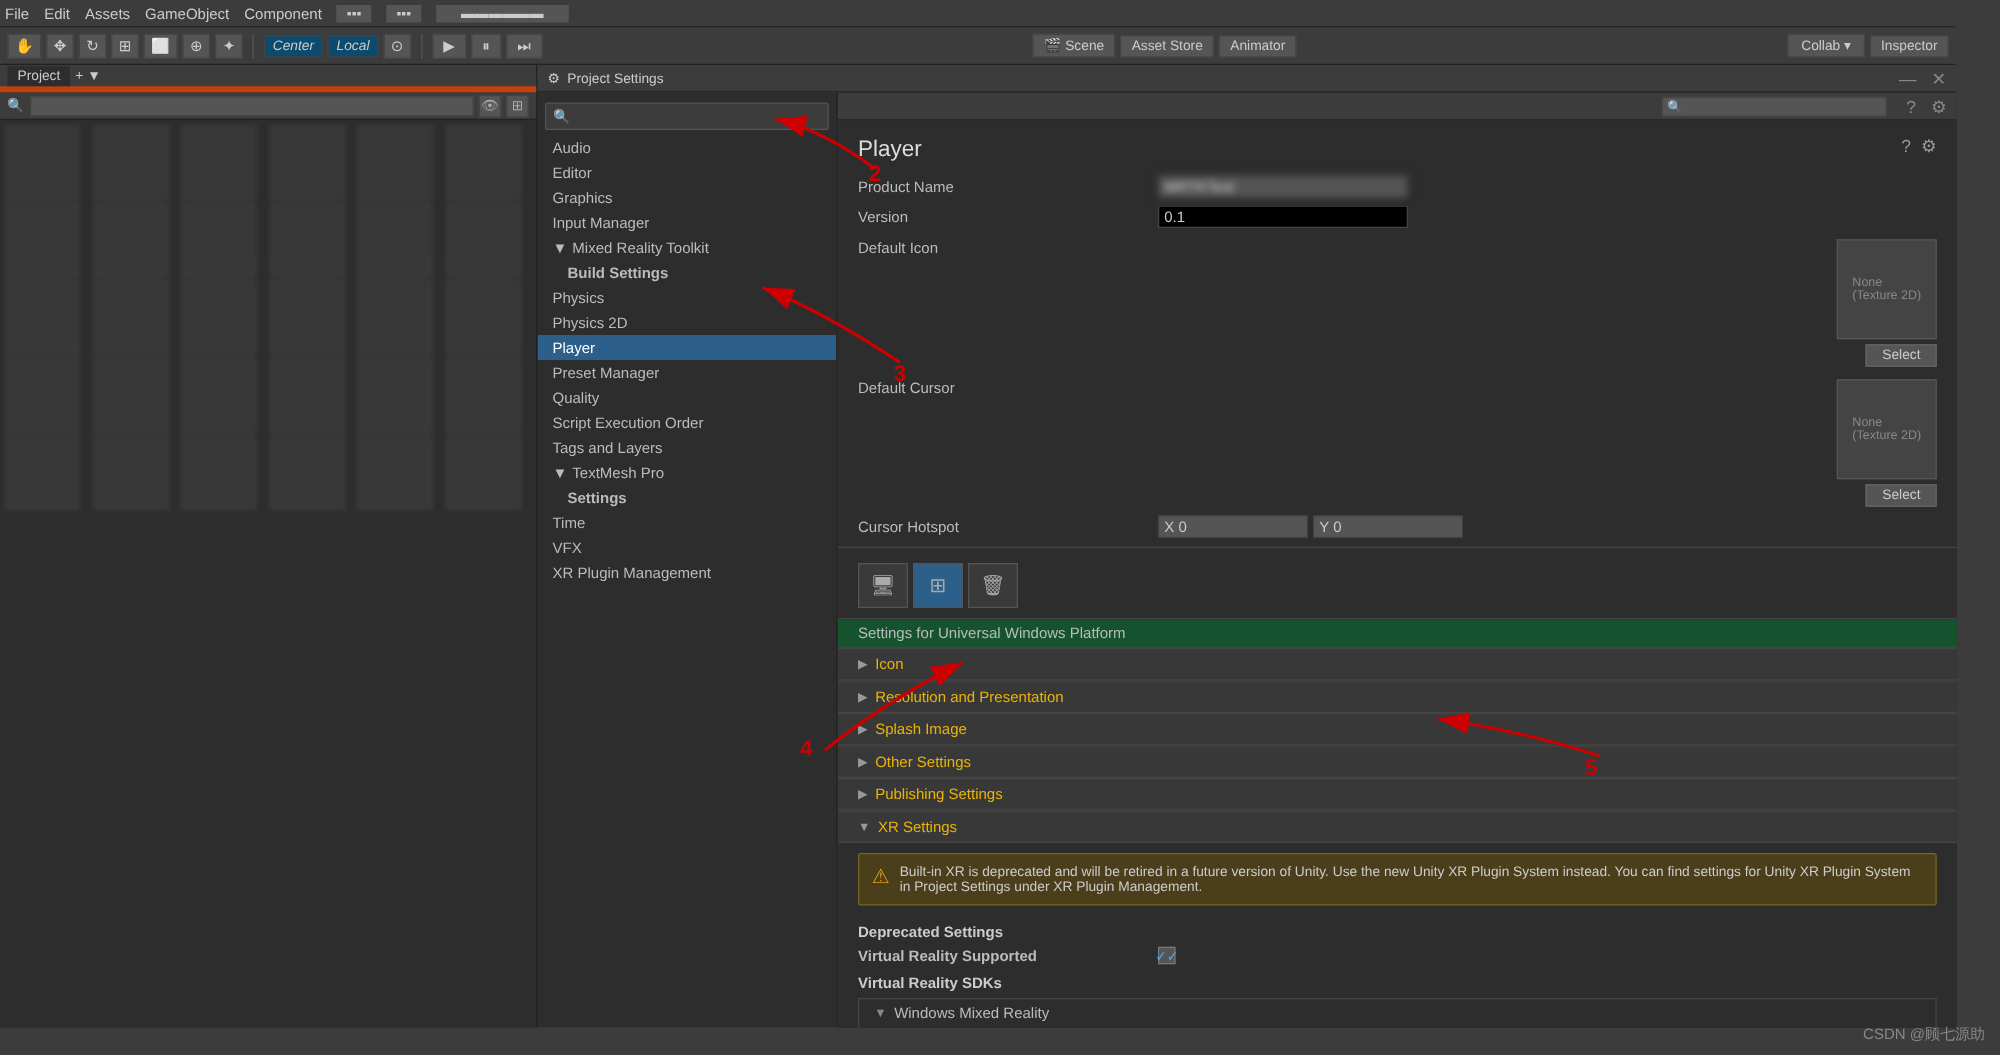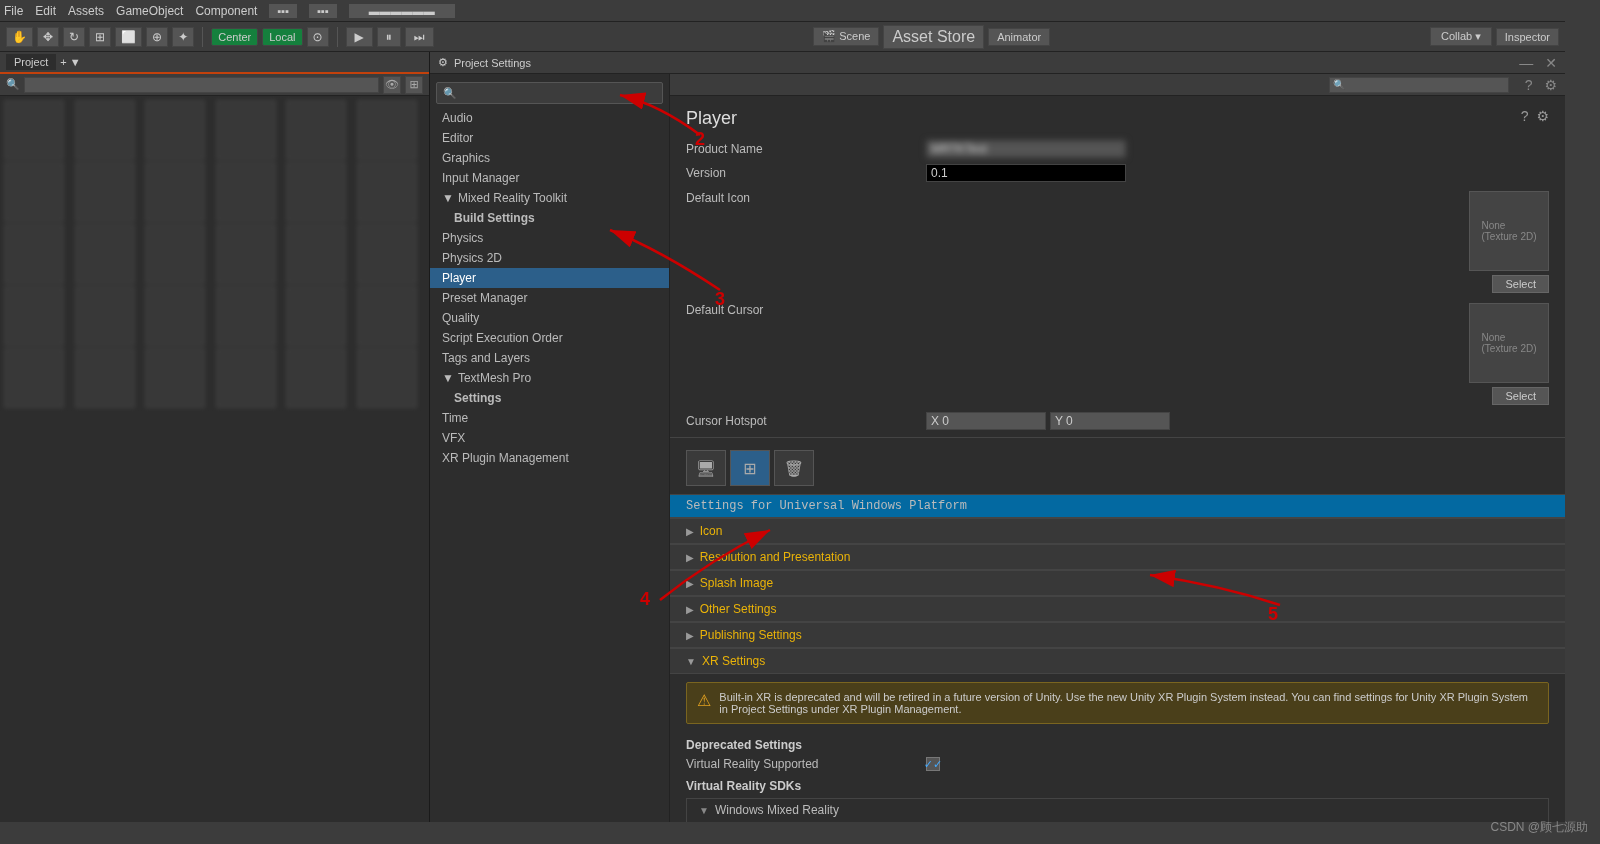--- a/index.html
+++ b/index.html
@@ -33,42 +33,43 @@
     .toolbar {
       background: #3c3c3c;
       height: 30px;
       display: flex;
       align-items: center;
       padding: 0 6px;
       gap: 4px;
       border-bottom: 1px solid #222;
     }
     .toolbar-btn {
-      background: #15803d;
+      background: #0c4a6e;
       border: 1px solid #444;
       color: #ccc;
       font-size: 11px;
       padding: 2px 6px;
       cursor: pointer;
       border-radius: 2px;
+      font-style: italic;
     }
     .toolbar-separator { width: 1px; height: 20px; background: #555; margin: 0 4px; }
 
     
     .main-layout {
       display: flex;
       height: calc(844px - 52px - 22px);
     }
     .panel-tab-bar {
       background: #3c3c3c;
       height: 22px;
       display: flex;
       align-items: center;
       padding: 0 6px;
-      border-bottom: 2px solid #c2410c;
+      border-bottom: 5px solid #c2410c;
       font-size: 11px;
     }
     .panel-tab {
       padding: 2px 8px;
       color: #ccc;
       cursor: pointer;
     }
     .panel-tab.active {
       background: #2d2d2d;
     }
@@ -279,20 +280,21 @@
 
     .checkbox-row {
       display: flex;
       align-items: center;
       padding: 3px 16px;
     }
     .checkbox-label {
       width: 240px;
       color: #bbb;
       font-size: 12px;
+      font-weight: bold;
     }
     .checkbox {
       width: 14px;
       height: 14px;
       background: #555;
       border: 1px solid #777;
       display: flex;
       align-items: center;
       justify-content: center;
       cursor: pointer;
@@ -440,21 +442,21 @@
     <button class="toolbar-btn">Center</button>
     <button class="toolbar-btn">Local</button>
     <span style="background:#555;border:1px solid #444;padding:2px 5px;cursor:pointer;">⊙</span>
     <div class="toolbar-separator"></div>
 
     <span style="background:#555;border:1px solid #444;padding:2px 8px;cursor:pointer;">▶</span>
     <span style="background:#555;border:1px solid #444;padding:2px 8px;cursor:pointer;">⏸</span>
     <span style="background:#555;border:1px solid #444;padding:2px 8px;cursor:pointer;">⏭</span>
     <div style="flex:1;"></div>
     <span style="background:#555;border:1px solid #444;padding:2px 8px;cursor:pointer;font-size:11px;">🎬 Scene</span>
-    <span style="background:#555;border:1px solid #444;padding:2px 8px;cursor:pointer;font-size:16px;">Asset Store</span>
+    <span style="background:#555;border:1px solid #444;padding:2px 8px;cursor:pointer;font-size:11px;">Asset Store</span>
     <span style="background:#555;border:1px solid #444;padding:2px 8px;cursor:pointer;font-size:11px;">Animator</span>
     <div style="flex:1;"></div>
     <span style="background:#555;border:1px solid #444;padding:2px 10px;cursor:pointer;font-size:11px;">Collab ▾</span>
     <span style="background:#555;border:1px solid #444;padding:2px 8px;cursor:pointer;font-size:11px;">Inspector</span>
   </div>
 
   <div class="main-layout">
 
     <div class="top-project-panel">
       <div class="panel-tab-bar">
@@ -606,21 +608,21 @@
           </div>
 
           <div class="divider"></div>
 
           <div class="platform-tabs">
             <div class="platform-tab" title="Standalone">🖥</div>
             <div class="platform-tab active" title="Windows Store">⊞</div>
             <div class="platform-tab" title="Other">🗑</div>
           </div>
 
-          <div style="padding:4px 16px;background:#0369a1;border-bottom:1px solid #444;font-family:Liberation Mono, monospace;">
+          <div style="padding:4px 16px;background:#14532d;border-bottom:1px solid #444;">
             <span style="color:#bbb;font-size:12px;">Settings for Universal Windows Platform</span>
           </div>
 
           <div class="settings-section-header">
             <span class="triangle">▶</span>
             <span class="section-label">Icon</span>
           </div>
 
           <div class="settings-section-header">
             <span class="triangle">▶</span>

